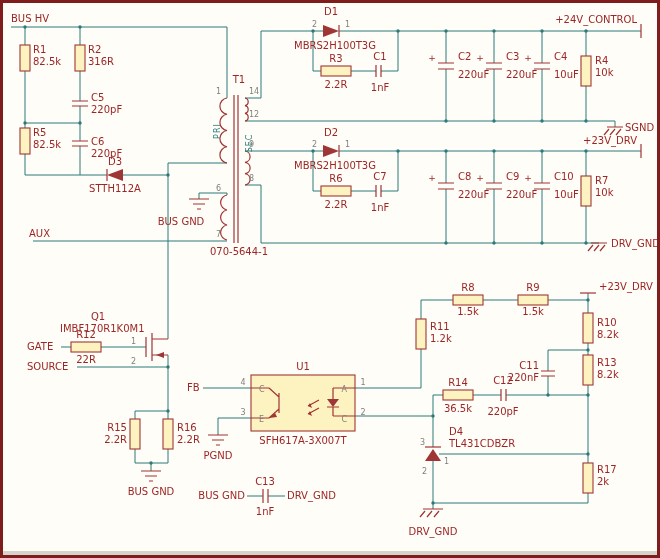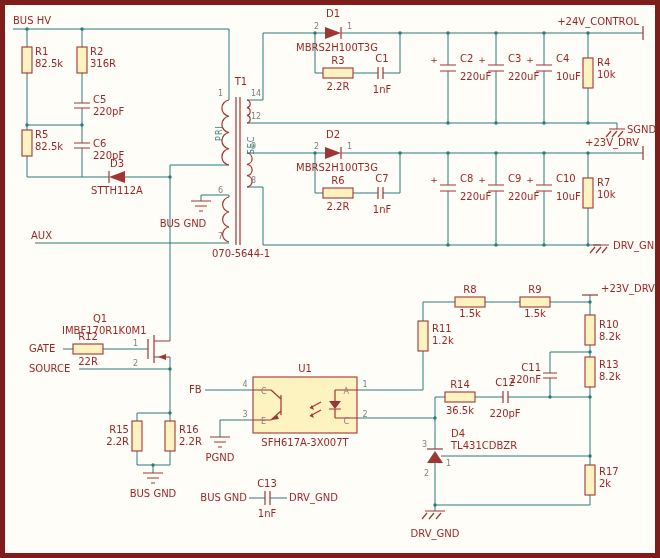--- a/index.html
+++ b/index.html
@@ -1,16 +1,16 @@
 <!DOCTYPE html>
 <html><head>
 <meta charset="utf-8">
 <style>
   html,body{margin:0;padding:0;background:#ffffff;}
-  .stage{position:relative;width:660px;height:558px;background:#fffdf7;border:5px solid #7f1d1d;box-sizing:border-box;overflow:hidden;}
+  .stage{position:relative;width:660px;height:558px;background:#fffdf7;border:3px solid #7f1d1d;box-sizing:border-box;overflow:hidden;}
   svg{position:absolute;left:0;top:0;}
   .lbl{font:10px "DejaVu Sans",sans-serif;fill:#9c2626;}
   .pin{font:8px "DejaVu Sans",sans-serif;fill:#7f7f7f;}
   .wnd{font:8px "DejaVu Sans",sans-serif;fill:#2b7a78;letter-spacing:1px;}
   .plus{font:9px "DejaVu Sans",sans-serif;fill:#9c2626;}
   .mid{text-anchor:middle;}
   .end{text-anchor:end;}
   .wire{stroke:#2b7a78;stroke-width:1;fill:none;}
   .sym{stroke:#a03535;stroke-width:1.2;fill:none;}
   .symf{fill:#a03535;stroke:none;}

